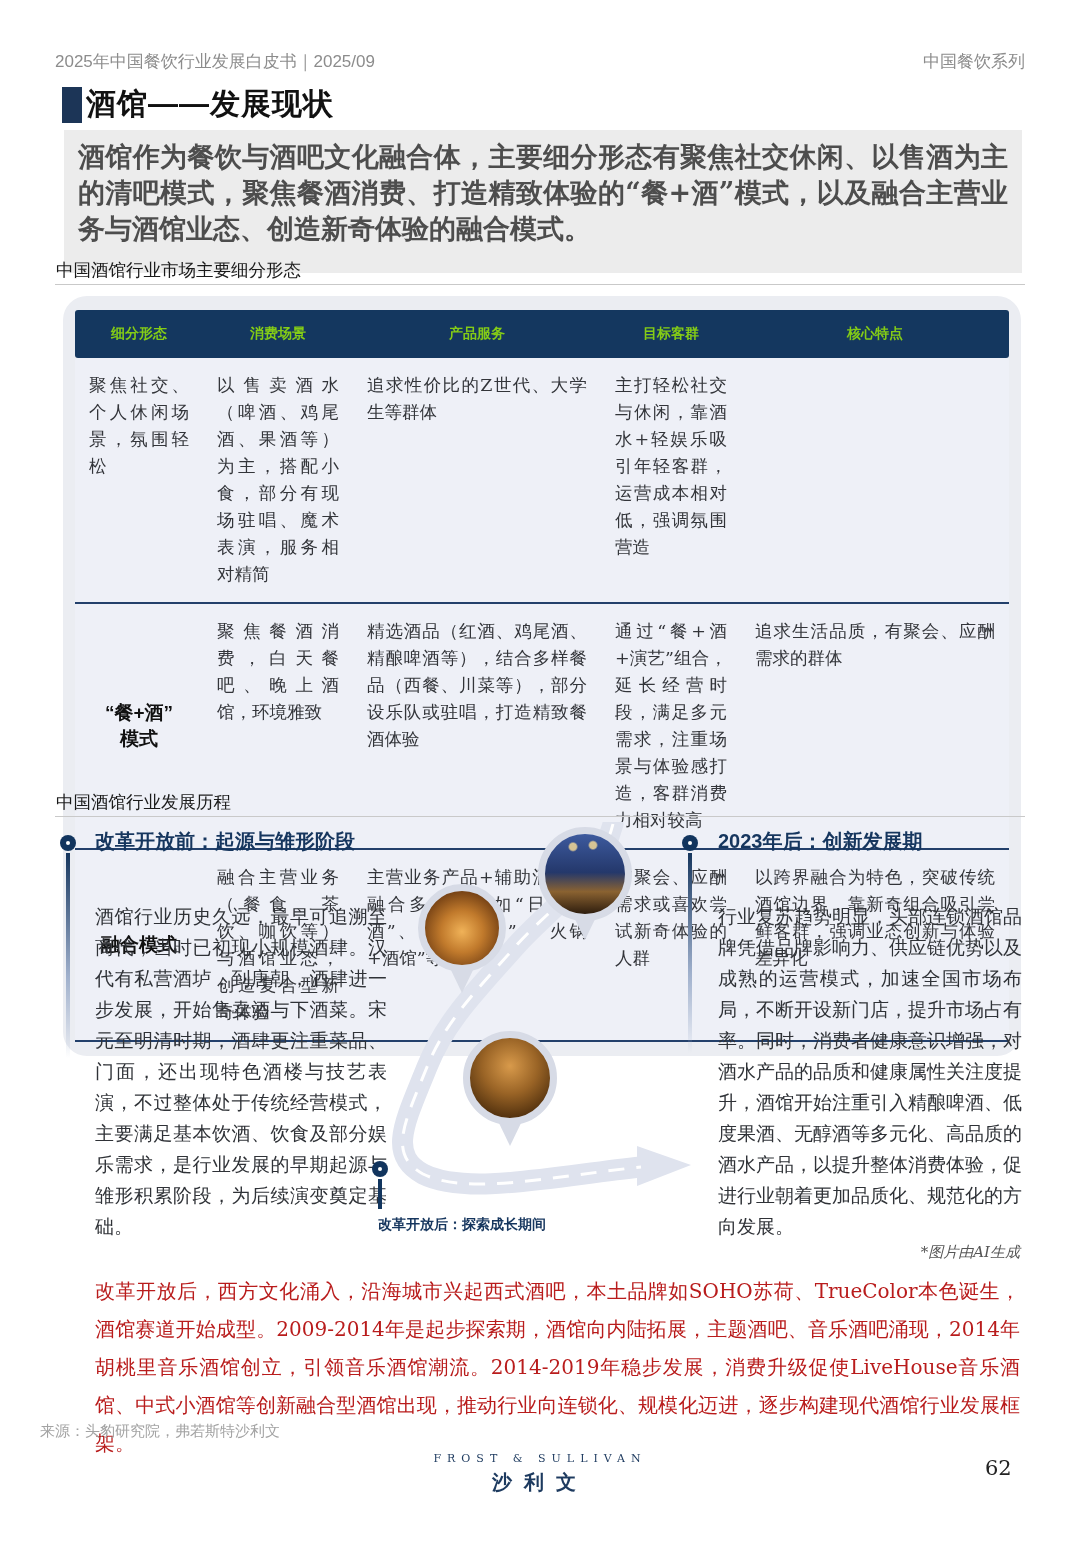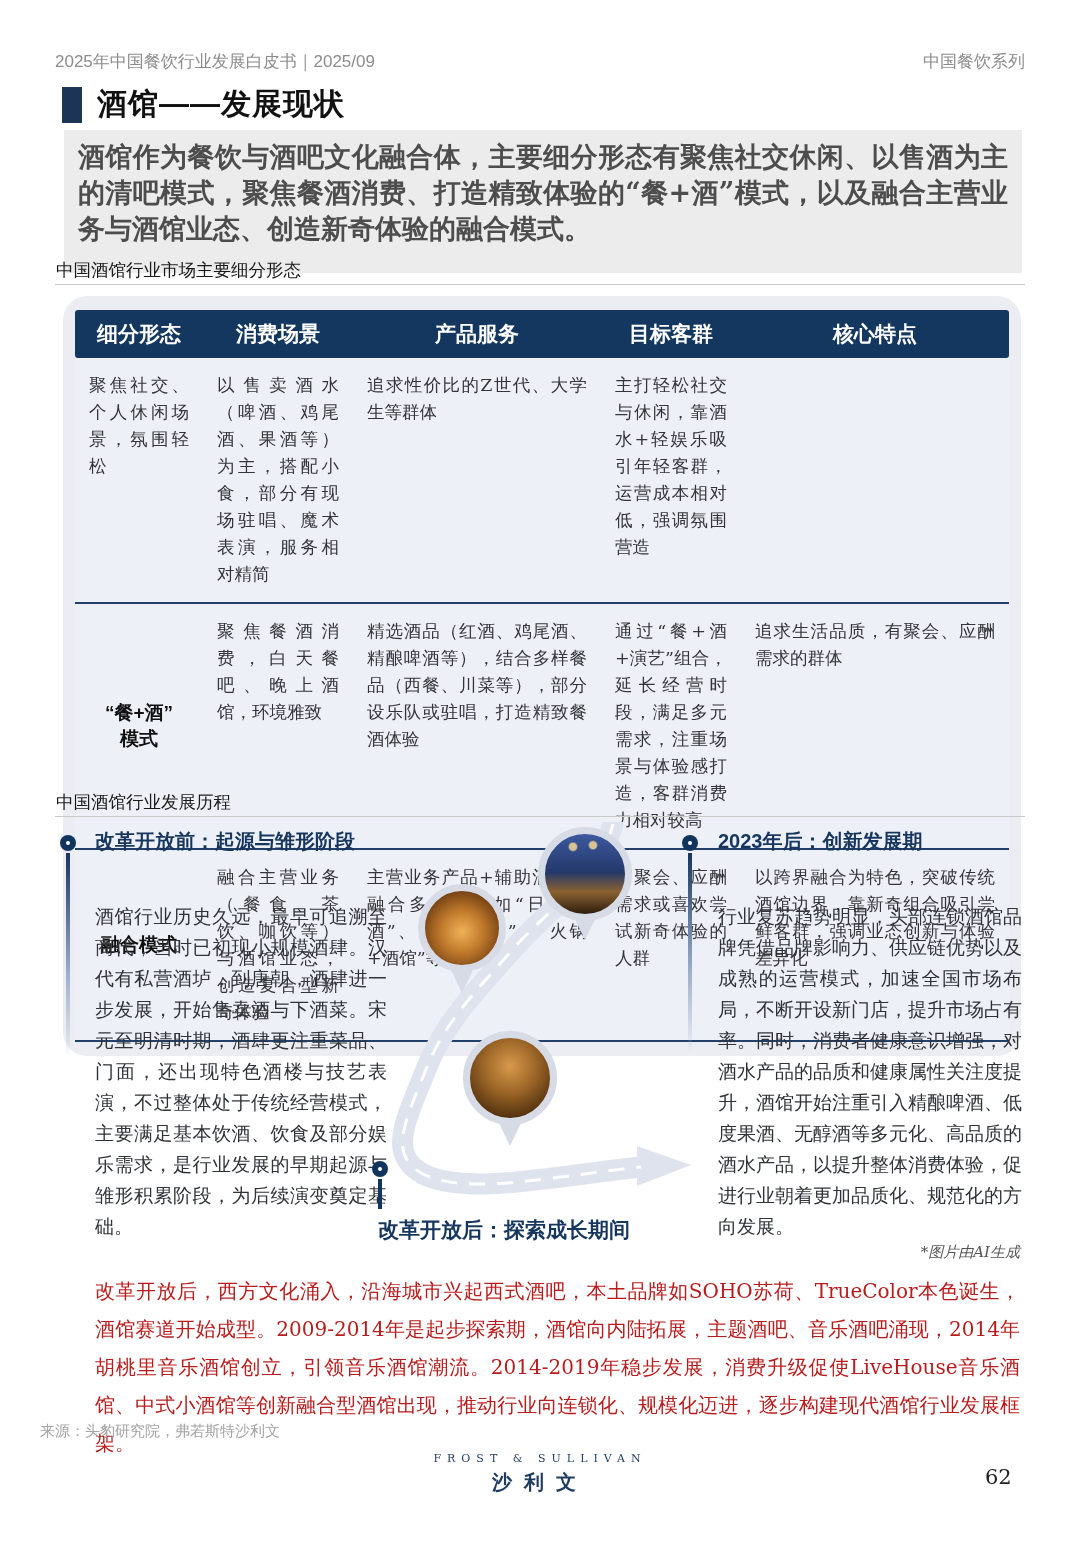--- a/index.html
+++ b/index.html
@@ -2,36 +2,36 @@
 <html><head>
 <meta charset="utf-8">
 <style>
   html,body{margin:0;padding:0;background:#ffffff;}
   .page{position:relative;width:1080px;height:1560px;background:#ffffff;overflow:hidden;
         font-family:"Liberation Sans",sans-serif;}
   
   .hdr{position:absolute;top:50px;left:55px;right:55px;display:flex;justify-content:space-between;
        color:#8c8c8c;font-size:17px;font-family:"Liberation Sans",sans-serif;}
   
-  .titleRow{position:absolute;top:84px;left:62px;display:flex;align-items:center;gap:15px;}
+  .titleRow{position:absolute;top:84px;left:62px;display:flex;align-items:center;gap:4px;}
   .titleSq{width:20px;height:36px;background:#1c3557;}
   .titleTx{font-size:30px;font-weight:bold;color:#111;letter-spacing:1px;}
   
   .intro{position:absolute;top:130px;left:64px;width:958px;box-sizing:border-box;background:#ececec;
          padding:9px 14px 26px;font-family:"DejaVu Serif","Liberation Serif",serif;font-weight:bold;
          font-size:27px;line-height:36px;color:#4d4d4d;text-align:justify;}
   
   .secLabel{position:absolute;left:56px;font-size:17.5px;color:#1a1a1a;}
   .secLine{position:absolute;left:55px;width:970px;height:1px;background:#c9c9c9;}
   
   .tblWrap{position:absolute;top:296px;left:63px;width:958px;box-sizing:border-box;background:#ebedf2;
            border-radius:24px;padding:14px 12px 14px;}
   .tblHead{display:grid;grid-template-columns:128px 150px 248px 140px 1fr;background:#14375f;
            border-radius:3px;height:48px;align-items:center;}
-  .tblHead div{color:#ffffff;font-weight:bold;font-size:21px;text-align:center;}
+  .tblHead div{color:#84cc16;font-weight:bold;font-size:14px;text-align:center;}
   .row{display:grid;grid-template-columns:128px 150px 248px 140px 1fr;background:#eef0f7;
        border-bottom:2px solid #23406b;}
   .row:last-child{border-bottom:2px solid #23406b;}
   .cell{font-family:"DejaVu Serif","Liberation Serif",serif;font-size:17.5px;line-height:27px;
         color:#33353a;padding:14px 14px;text-align:justify;}
   .modeCell{display:flex;align-items:center;justify-content:center;font-family:"Liberation Sans",sans-serif;
         font-weight:bold;font-size:19px;color:#111;text-align:center;white-space:pre-line;padding:8px 4px;}
   
   .pin{position:absolute;width:16px;height:16px;border-radius:50%;background:#12355e;}
   .pin::after{content:"";position:absolute;left:6px;top:6px;width:4px;height:4px;border-radius:50%;background:#fff;}
@@ -54,21 +54,21 @@
   
   .bottomPar{position:absolute;top:1272px;left:95px;width:925px;
              font-family:"DejaVu Serif","Liberation Serif",serif;font-size:20px;line-height:38px;
              color:#b91c1c;text-align:justify;}
   .source{position:absolute;top:1422px;left:40px;font-family:"DejaVu Serif","Liberation Serif",serif;
           font-size:15px;color:#a3a3a3;}
   .logo{position:absolute;top:1452px;left:0;right:0;text-align:center;color:#1d3a5f;}
   .logoTop{font-family:"DejaVu Serif","Liberation Serif",serif;font-size:11px;letter-spacing:6px;}
   .logoMain{font-size:20px;font-weight:bold;letter-spacing:12px;margin-top:4px;}
   .pageNum{position:absolute;top:1456px;left:985px;font-family:"DejaVu Serif","Liberation Serif",serif;
-           font-size:21px;color:#222;margin-top:9px;}
+           font-size:21px;color:#222;}
 </style>
 </head>
 <body>
 
 <div class="page">
 
   <div class="hdr">
     <span>2025年中国餐饮行业发展白皮书｜2025/09</span>
     <span>中国餐饮系列</span>
   </div>
@@ -135,21 +135,21 @@
   <div class="stageTitle" style="left:95px;top:828px;width:310px;">改革开放前：起源与雏形阶段</div>
   <div class="stageBody" style="left:95px;top:864px;width:292px;">酒馆行业历史久远，最早可追溯至商代，当时已初现小规模酒肆。汉代有私营酒垆，到唐朝，酒肆进一步发展，开始售卖酒与下酒菜。宋元至明清时期，酒肆更注重菜品、门面，还出现特色酒楼与技艺表演，不过整体处于传统经营模式，主要满足基本饮酒、饮食及部分娱乐需求，是行业发展的早期起源与雏形积累阶段，为后续演变奠定基础。</div>
 
   <div class="pin" style="left:682px;top:835px;"></div>
   <div class="stem" style="left:688px;top:853px;height:200px;"></div>
   <div class="stageTitle" style="left:718px;top:828px;width:310px;">2023年后：创新发展期</div>
   <div class="stageBody" style="left:718px;top:864px;width:304px;">行业复苏趋势明显，头部连锁酒馆品牌凭借品牌影响力、供应链优势以及成熟的运营模式，加速全国市场布局，不断开设新门店，提升市场占有率。同时，消费者健康意识增强，对酒水产品的品质和健康属性关注度提升，酒馆开始注重引入精酿啤酒、低度果酒、无醇酒等多元化、高品质的酒水产品，以提升整体消费体验，促进行业朝着更加品质化、规范化的方向发展。</div>
 
   <div class="pin" style="left:372px;top:1161px;"></div>
   <div class="midStem" style="left:378px;top:1179px;"></div>
-  <div class="stageTitle" style="left:378px;top:1216px;width:420px;font-size:21px;">改革开放后：探索成长期间</div>
+  <div class="stageTitle" style="left:378px;top:1216px;width:420px;font-size:14px;">改革开放后：探索成长期间</div>
   <div class="aiNote" style="left:830px;top:1243px;width:190px;text-align:right;">*图片由AI生成</div>
 
   <div class="bottomPar">改革开放后，西方文化涌入，沿海城市兴起西式酒吧，本土品牌如SOHO苏荷、TrueColor本色诞生，酒馆赛道开始成型。2009-2014年是起步探索期，酒馆向内陆拓展，主题酒吧、音乐酒吧涌现，2014年胡桃里音乐酒馆创立，引领音乐酒馆潮流。2014-2019年稳步发展，消费升级促使LiveHouse音乐酒馆、中式小酒馆等创新融合型酒馆出现，推动行业向连锁化、规模化迈进，逐步构建现代酒馆行业发展框架。</div>
 
   <div class="source">来源：头豹研究院，弗若斯特沙利文</div>
   <div class="logo">
     <div class="logoTop">FROST &amp; SULLIVAN</div>
     <div class="logoMain">沙利文</div>
   </div>
   <div class="pageNum">62</div>

